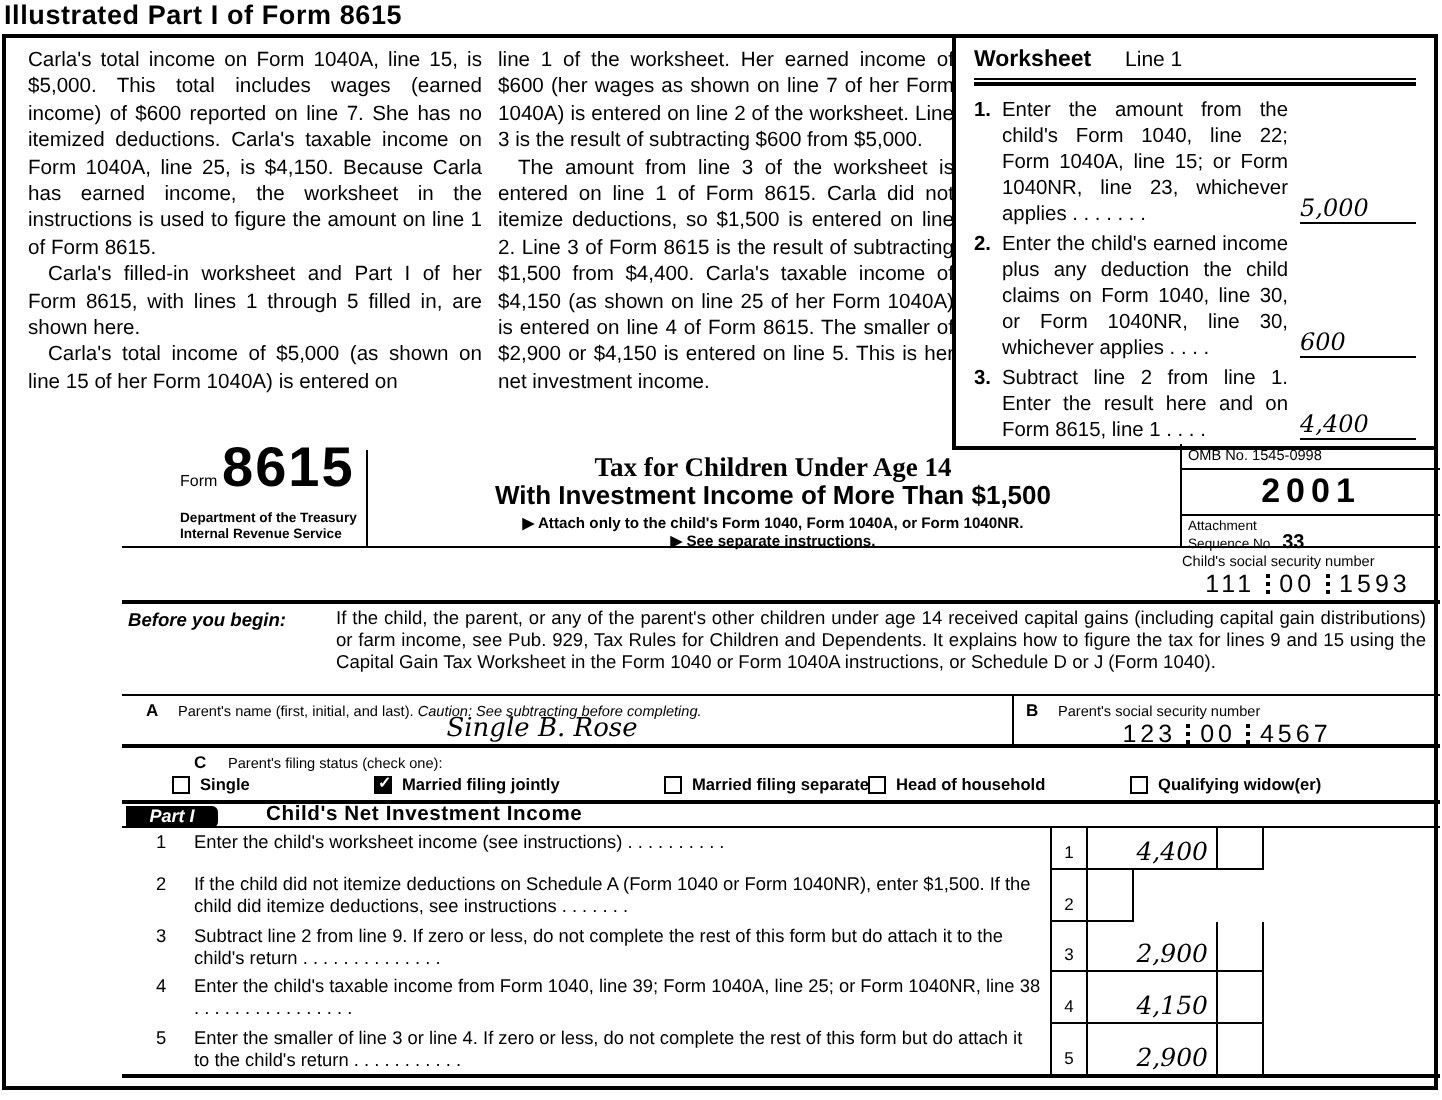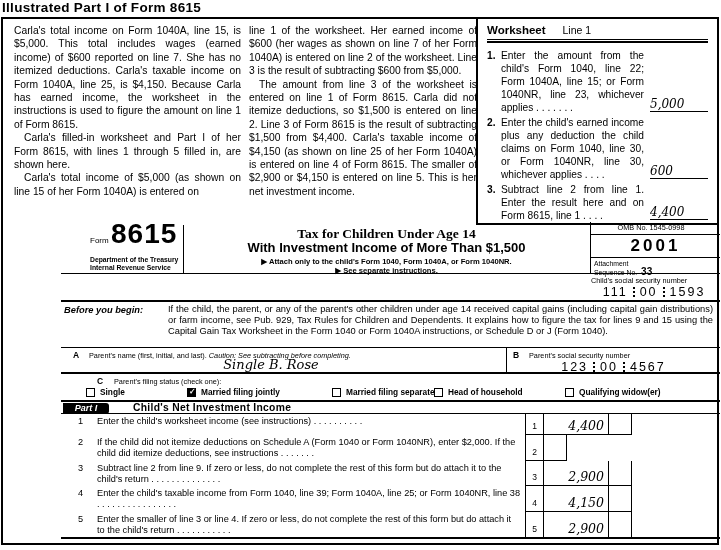--- a/index.html
+++ b/index.html
@@ -43,21 +43,21 @@
   .flabel { position:absolute; left:29px; top:24px; font-size:8px; }
   .f8615 { position:absolute; left:50px; top:8px; font-size:28px; line-height:28px; font-weight:bold; letter-spacing:1px; }
   .dept { position:absolute; left:29px; top:44px; font-size:6.8px; font-weight:bold; line-height:8px; }
   .fdiv1 { position:absolute; left:122px; top:13px; bottom:0; width:0; border-left:1.5px solid #000; }
   .ftitle { position:absolute; left:123px; top:15px; width:405px; text-align:center; }
   .ftitle .t1 { font-size:13.5px; font-weight:bold; line-height:14px;font-family:Liberation Serif, serif; }
   .ftitle .t2 { font-size:13px; font-weight:bold; line-height:14px; }
   .ftitle .a1 { font-size:7.6px; font-weight:bold; margin-top:3px; line-height:8.5px; }
   .ftitle .a2 { font-size:7.6px; font-weight:bold; line-height:8.5px; }
   .fright { position:absolute; left:529px; top:10px; right:0; bottom:0; border-left:1.5px solid #000; }
-  .omb { font-size:7.3px; padding:1px 12px 2px 3px; border-bottom:1.5px solid #000; white-space:nowrap;text-align:center; }
+  .omb { font-size:7.3px; padding:1px 12px 2px 3px; border-bottom:1.5px solid #000; white-space:nowrap; }
   .year { text-align:center; font-size:17px; font-weight:bold; letter-spacing:3px; padding:1px 0 1px;
           border-bottom:1px solid #000; }
   .attach { font-size:6.8px; line-height:7.8px; padding:2px 0 0 3px; }
   .attach .seq { font-size:10px; font-weight:bold; margin-left:4px; }
 
   .namerow { position:absolute; top:62px; left:0; width:100%; height:28px; border-bottom:2.5px solid #000; }
   .lcell { position:absolute; left:0; top:0; bottom:0; width:527px; border-right:1.5px solid #000; }
   .small-label { font-size:7.3px; padding:2px 0 0 3px; }
   .cname { position:absolute; left:60px; top:9px; width:240px; text-align:center; font-size:13px; }
   .rcell { position:absolute; left:527px; right:0; top:0; bottom:0; text-align:center; }
@@ -245,21 +245,21 @@
           </div>
           <div class="nbox">1</div>
           <div class="amt hand">4,400</div>
           <div class="cents"></div>
           <div class="fill"></div>
         </div>
 
         <div class="fline h26">
           <div class="txt">
             <span class="lnum">2</span>
-            <span>If the child did not itemize deductions on Schedule A (Form 1040 or Form 1040NR), enter $2,000. If the child did itemize deductions, see instructions     .     .     .     .     .     .     .</span>
+            <span>If the child did not itemize deductions on Schedule A (Form 1040 or Form 1040NR), enter $1,500. If the child did itemize deductions, see instructions     .     .     .     .     .     .     .</span>
           </div>
           <div class="nbox">2</div>
           <div class="cents"></div>
           <div class="fill"></div>
         </div>
 
         <div class="fline h25">
           <div class="txt">
             <span class="lnum">3</span>
             <span>Subtract line 2 from line 9. If zero or less, do not complete the rest of this form but do attach it to the child's return    .     .     .     .     .     .     .     .     .     .     .     .     .     .</span>

